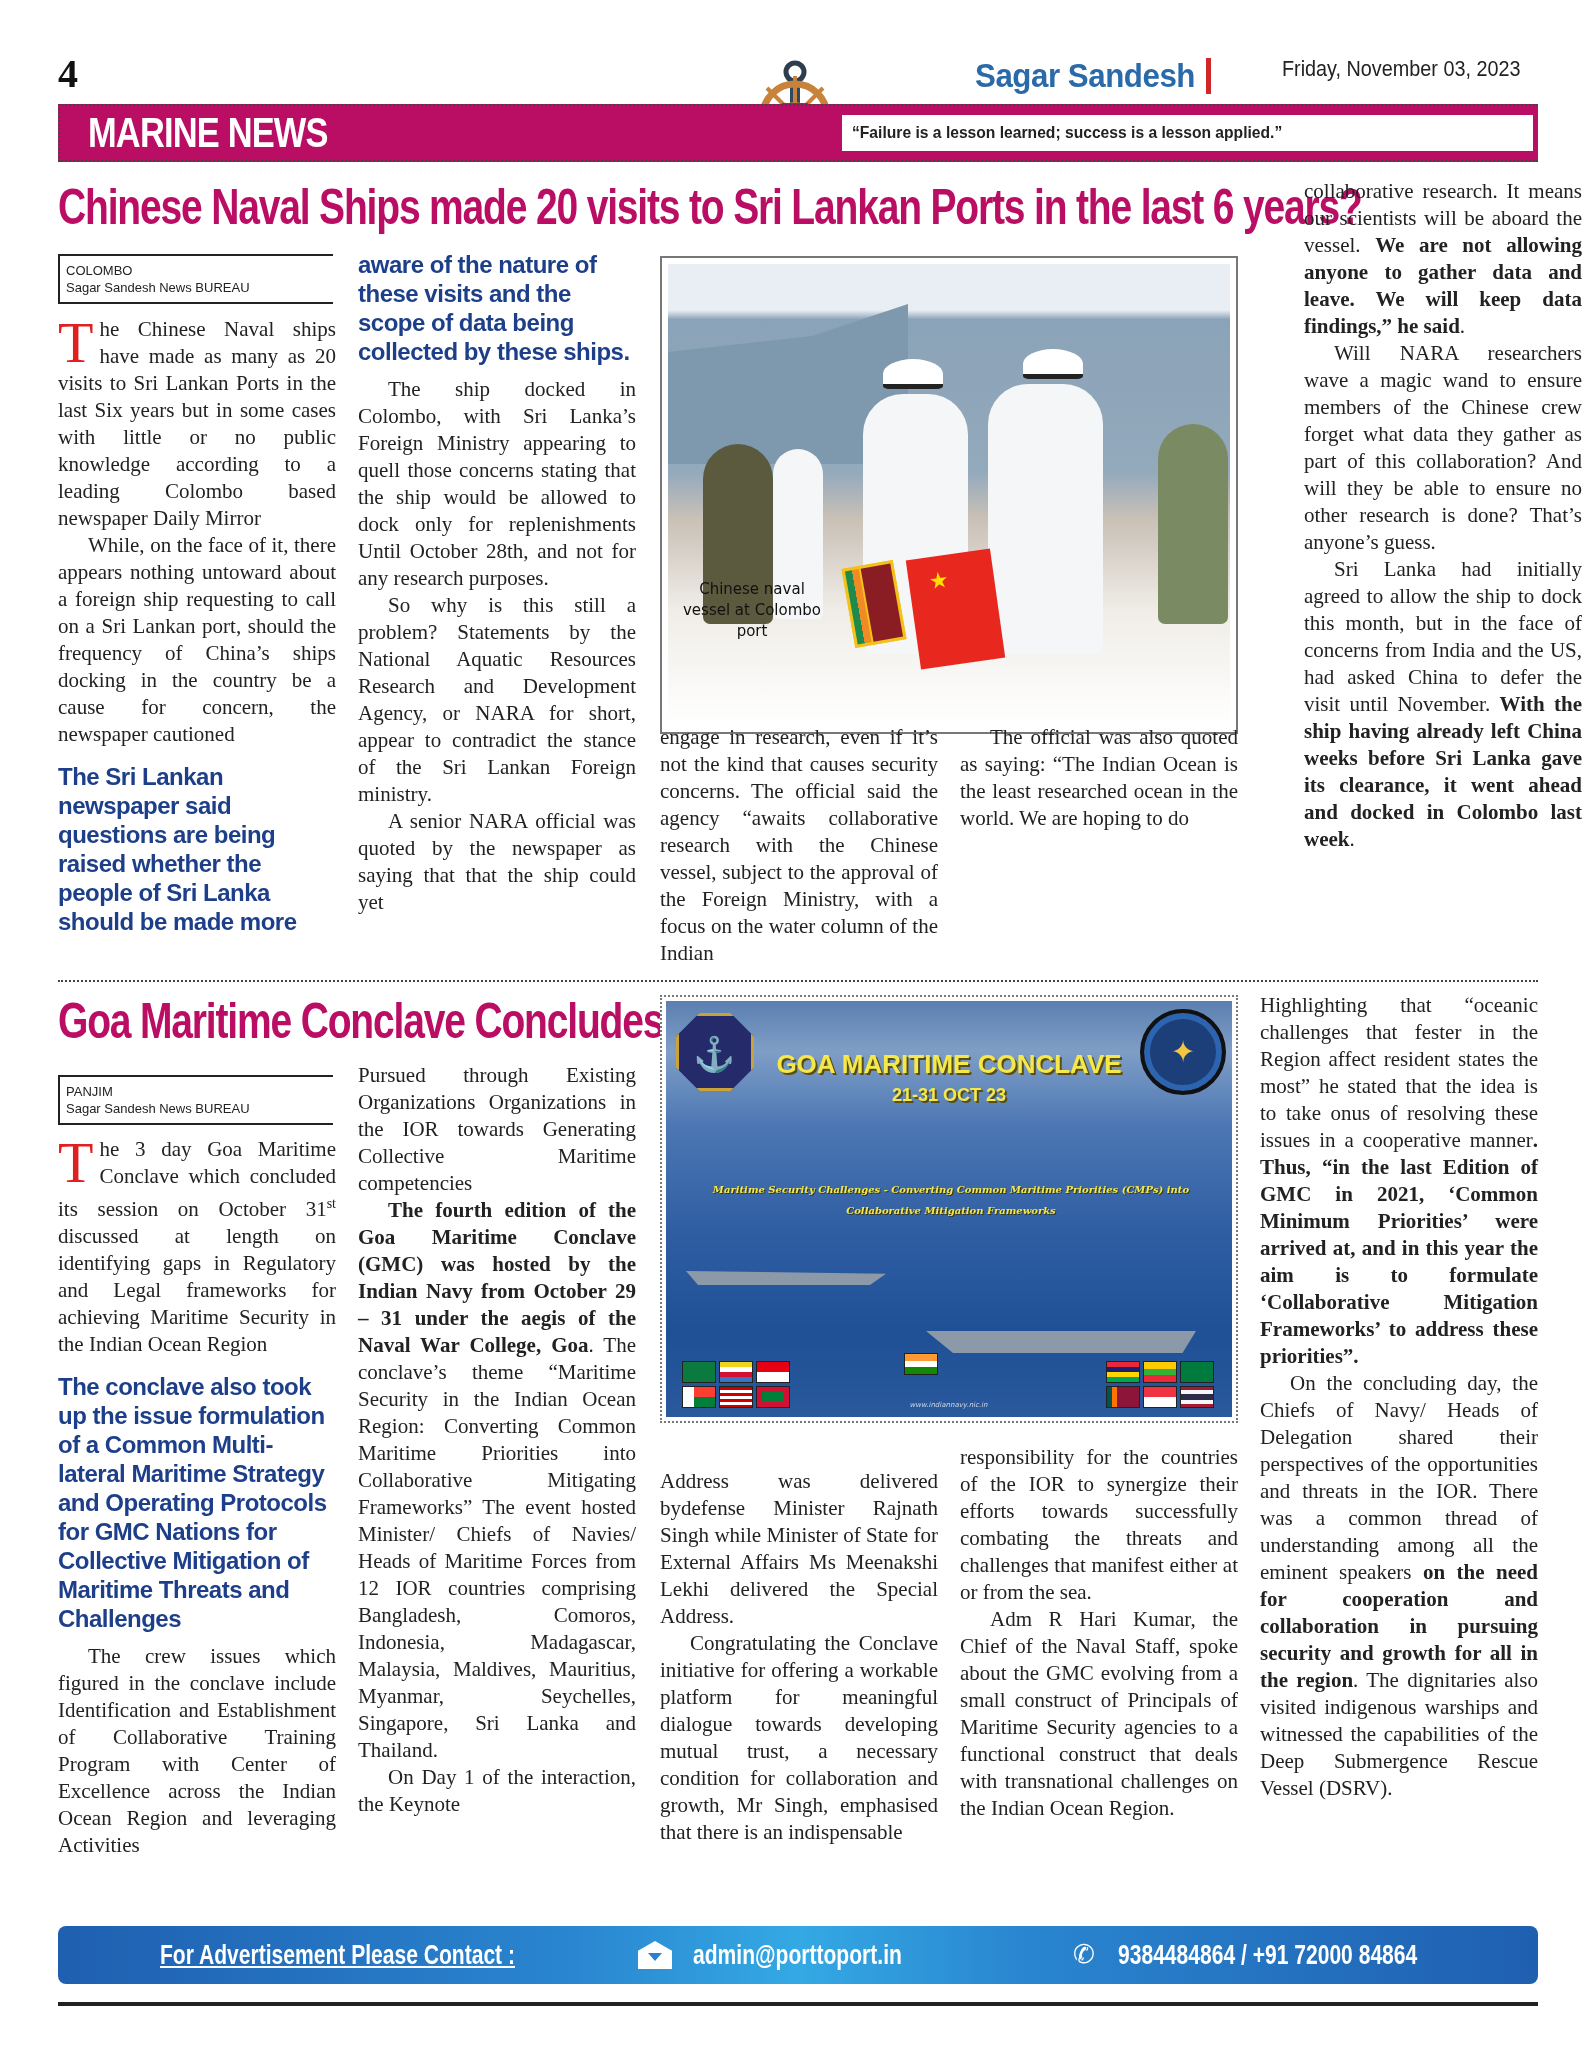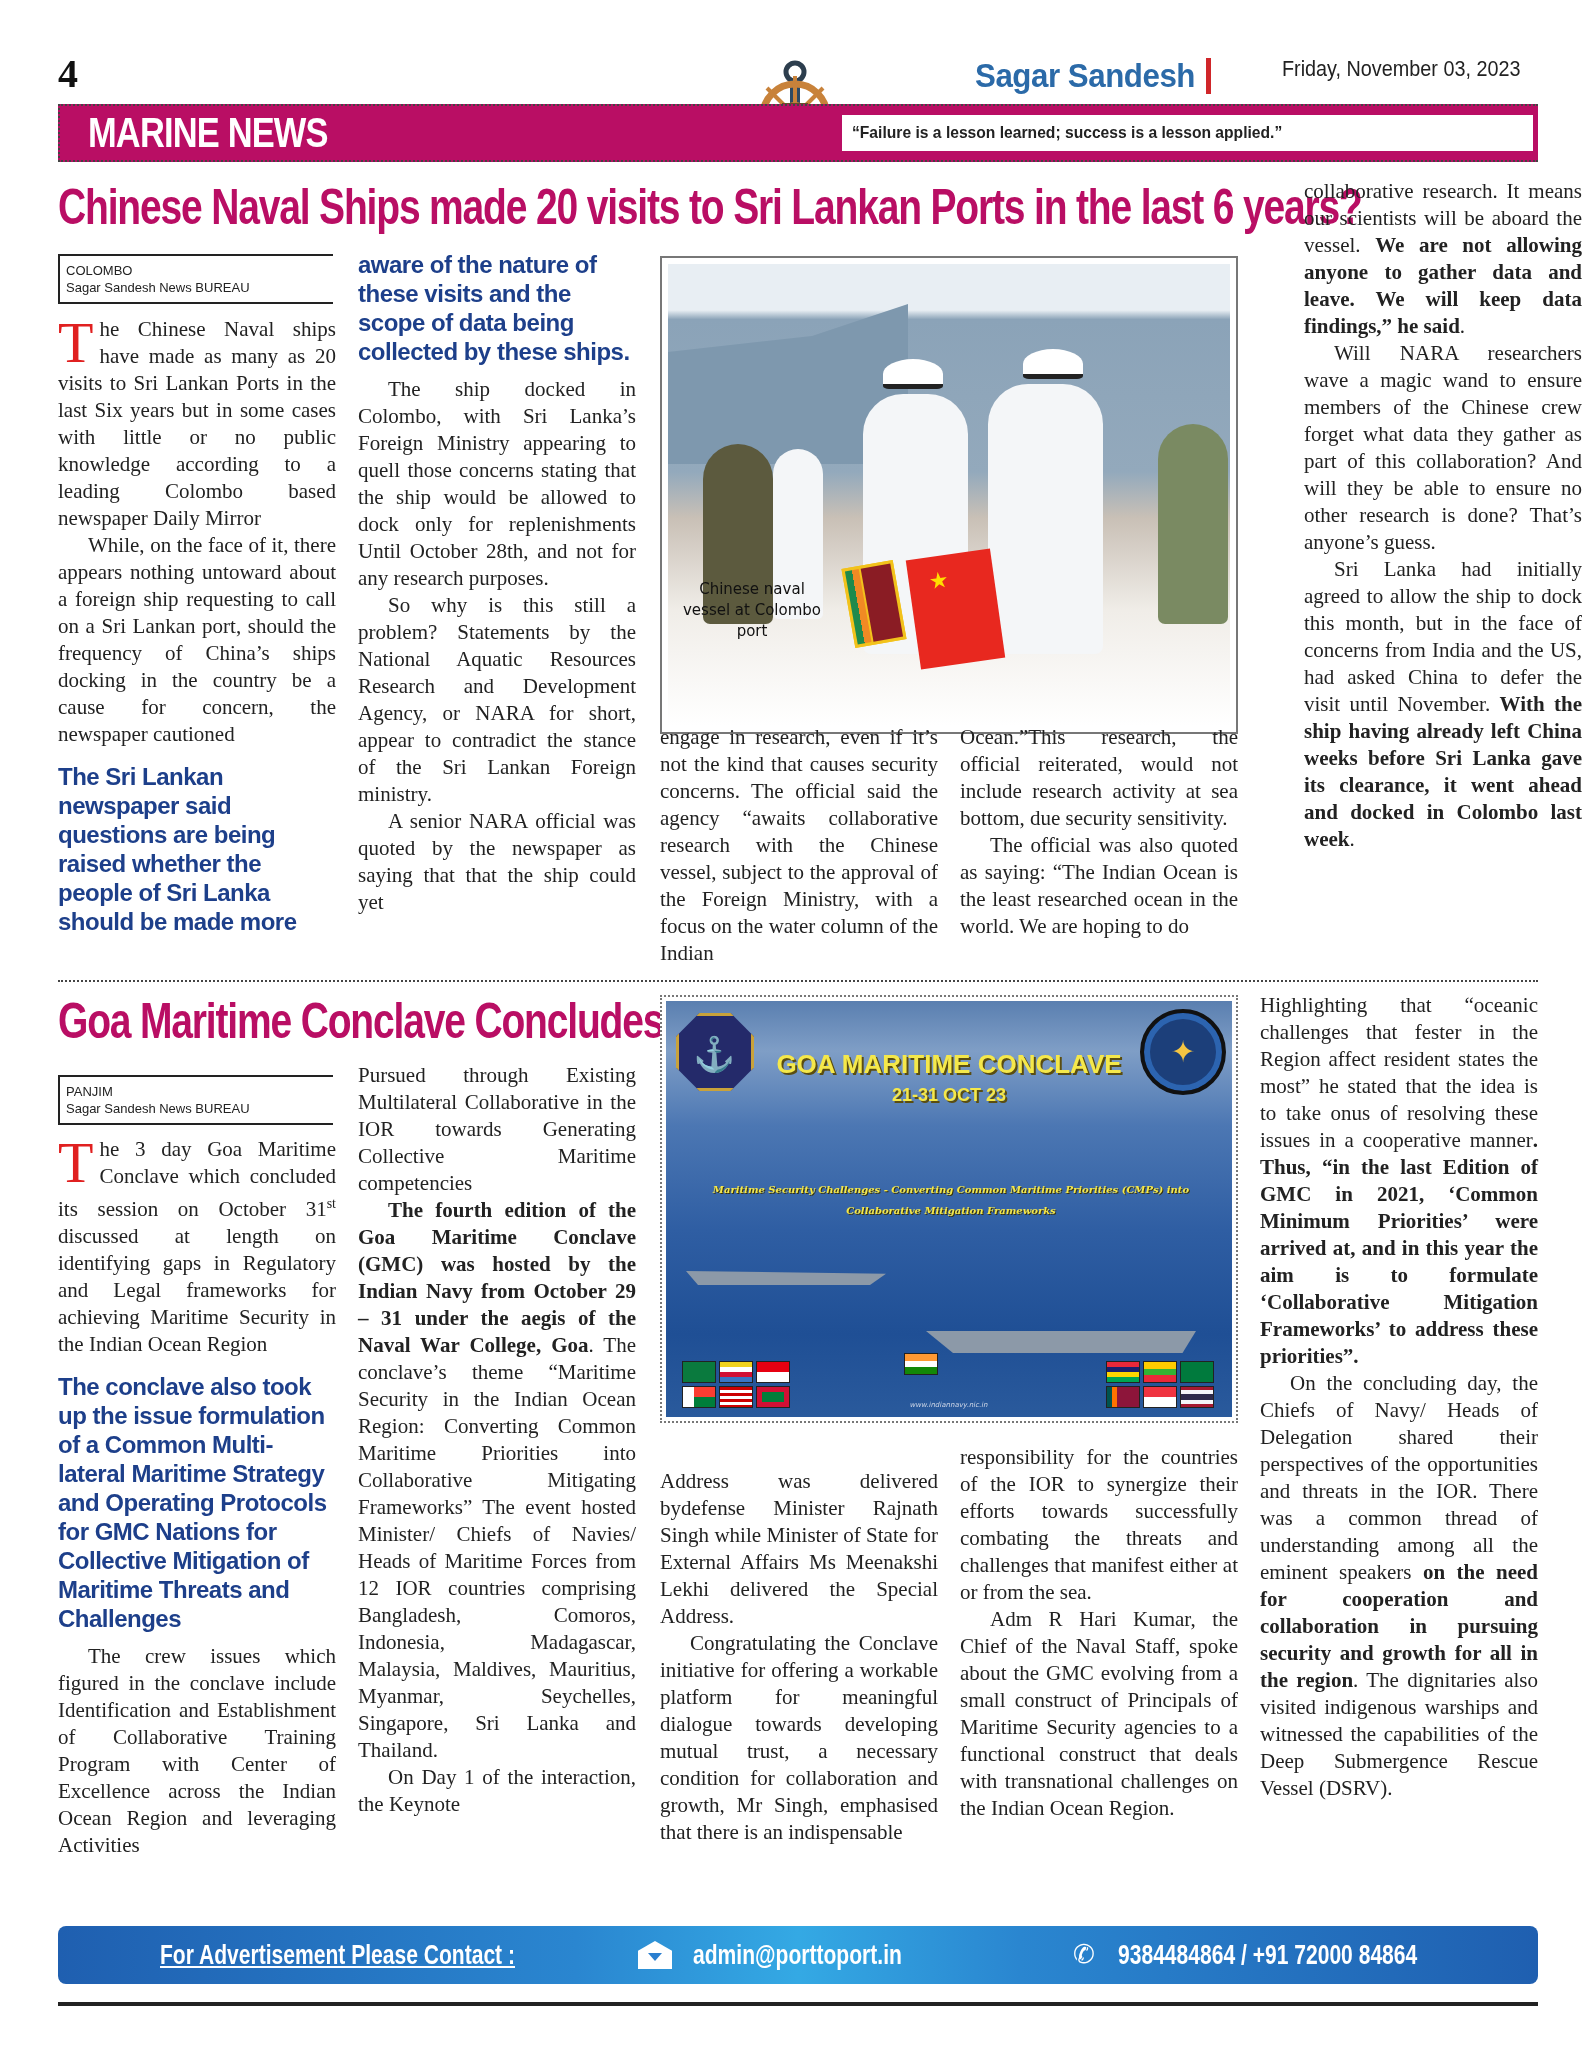--- a/index.html
+++ b/index.html
@@ -141,21 +141,20 @@
         <span>★</span>
       </div>
     <div class="caption1">Chinese naval vessel at Colombo port</div>
   </div>
 </div>
 
 <div class="col" style="left:660px; top:724px;">
   <p class="noindent">engage in research, even if it’s not the kind that causes security concerns. The official said the agency “awaits collaborative research with the Chinese vessel, subject to the approval of the Foreign Ministry, with a focus on the water column of the Indian</p>
 </div>
 <div class="col" style="left:960px; top:724px;">
-  <p class="noindent">Ocean.”This research, the official reiterated, would not include research activity at sea bottom, due security sensitivity.</p>
   <p>The official was also quoted as saying: “The Indian Ocean is the least researched ocean in the world. We are hoping to do</p>
 </div>
 <div class="col" style="left:1260px; top:178px;margin-left:44px;">
   <p class="noindent"><span>collaborative research. It means our scientists will be aboard the vessel. </span><span class="b">We are not allowing anyone to gather data and leave. We will keep data findings,” he said</span><span>.</span></p>
   <p>Will NARA researchers wave a magic wand to ensure members of the Chinese crew forget what data they gather as part of this collaboration? And will they be able to ensure no other research is done? That’s anyone’s guess.</p>
   <p><span>Sri Lanka had initially agreed to allow the ship to dock this month, but in the face of concerns from India and the US, had asked China to defer the visit until November. </span><span class="b">With the ship having already left China weeks before Sri Lanka gave its clearance, it went ahead and docked in Colombo last week</span><span>.</span></p>
 </div>
 
 <div class="abs sep"></div>
 
@@ -165,21 +164,21 @@
   <div>Sagar Sandesh News BUREAU</div>
 </div>
 
 <div class="col" style="left:58px; top:1136px;">
   <p class="noindent"><span class="dropcap">T</span><span>he 3 day Goa Maritime Conclave which concluded its session on October 31</span><sup style="font-size:14px;">st</sup><span> discussed at length on identifying gaps in Regulatory and Legal frameworks for achieving Maritime Security in the Indian Ocean Region</span></p>
   <div class="pull">The conclave also took up the issue formulation of a Common Multi-lateral Maritime Strategy and Operating Protocols for GMC Nations for Collective Mitigation of Maritime Threats and Challenges</div>
   <p>The crew issues which figured in the conclave include Identification and Establishment of Collaborative Training Program with Center of Excellence across the Indian Ocean Region and leveraging Activities</p>
 </div>
 
 <div class="col" style="left:358px; top:1062px;">
-  <p class="noindent">Pursued through Existing Multilateral Collaborative in the IOR towards Generating Collective Maritime competencies</p>
+  <p class="noindent">Pursued through Existing Organizations Organizations in the IOR towards Generating Collective Maritime competencies</p>
   <p><span class="b">The fourth edition of the Goa Maritime Conclave (GMC) was hosted by the Indian Navy from October 29 – 31 under the aegis of the Naval War College, Goa</span><span>. The conclave’s theme “Maritime Security in the Indian Ocean Region: Converting Common Maritime Priorities into Collaborative Mitigating Frameworks” The event hosted Minister/ Chiefs of Navies/ Heads of Maritime Forces from 12 IOR countries comprising Bangladesh, Comoros, Indonesia, Madagascar, Malaysia, Maldives, Mauritius, Myanmar, Seychelles, Singapore, Sri Lanka and Thailand.</span></p>
   <p>On Day 1 of the interaction, the Keynote</p>
 </div>
 
 <div class="abs photo2">
   <div class="photo2-inner">
     <div class="emblem-l">⚓</div>
     <div class="emblem-r">✦</div>
     <div class="gmc-title">GOA MARITIME CONCLAVE</div>
     <div class="gmc-date">21-31 OCT 23</div>

